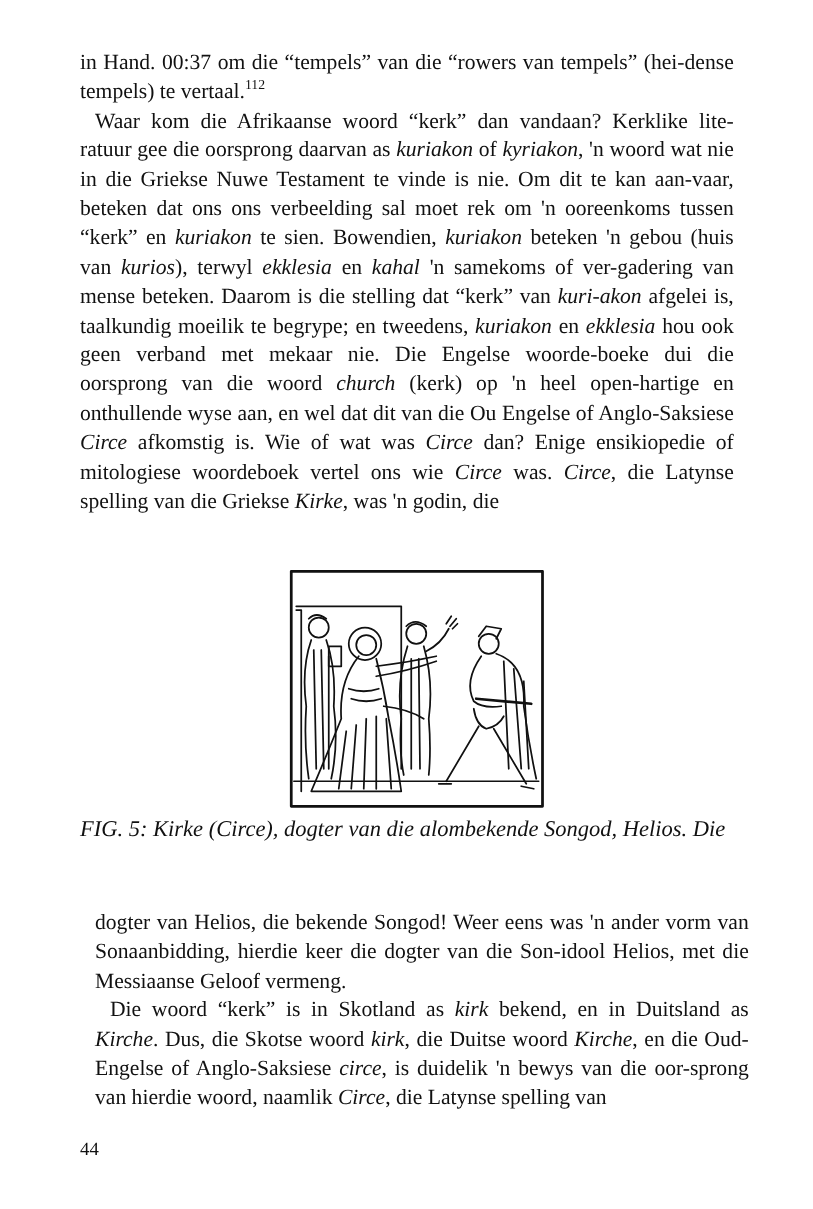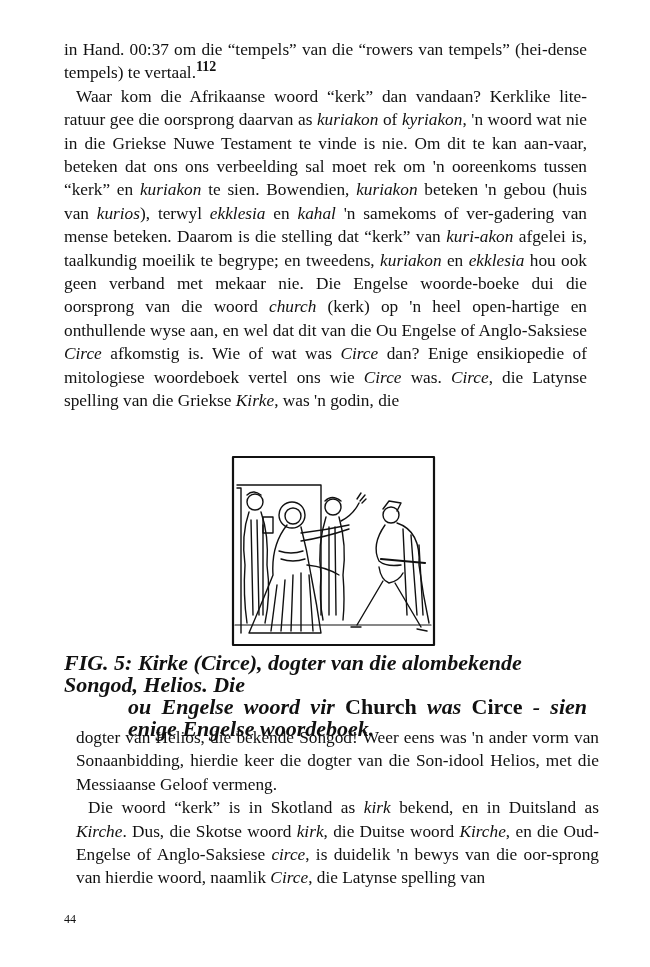--- a/index.html
+++ b/index.html
@@ -5,28 +5,28 @@
   html, body { margin: 0; padding: 0; background: #ffffff; }
   body { width: 650px; height: 967px; position: relative; overflow: hidden;
          font-family: "Liberation Serif", serif; color: #111; }
   .page { position: absolute; left: 64px; top: 0; width: 523px; }
   .text { font-size: 17.3px; line-height: 23.4px; text-align: justify; margin: 0; }
   .p1 { position: absolute; top: 38px; left: 0; width: 523px; }
   .p3 { position: absolute; top: 726px; left: 12px; width: 523px; }
   .indent { text-indent: 12px; }
   .text p { margin: 0; }
   i, .it { }
-  sup { font-size: 14px; vertical-align: 7px; line-height: 0; font-weight: bold; }
+  sup { font-size: 11px; vertical-align: 7px; line-height: 0; }
   .figure { position: absolute; left: 167px; top: 455px; width: 205px; height: 192px; }
   .figure svg { width: 100%; height: 100%; display: block; }
-  .caption { position: absolute; top: 652px; left: 0; width: 523px; font-size: 22px; line-height: 22px; font-style: italic; font-weight: bold; }
+  .caption { position: absolute; top: 652px; left: 0; width: 523px; font-size: 18px; line-height: 22px; font-style: italic; }
   .caption .line1 { display: block; }
   .caption .cont { display: block; padding-left: 64px; text-align: justify; }
   .caption .roman { font-style: normal; }
-  .pagenum { position: absolute; top: 912px; left: 0; font-size: 12px; }
+  .pagenum { position: absolute; top: 912px; left: 0; font-size: 15px; }
 </style>
 </head>
 <body>
 
 <div class="page">
 
   <div class="text p1">
     <p><span>in Hand. 00:37 om die “tempels” van die “rowers van tempels” (hei-dense tempels) te vertaal.</span><sup>112</sup></p>
     <p class="indent"><span>Waar kom die Afrikaanse woord “kerk” dan vandaan? Kerklike lite-ratuur gee die oorsprong daarvan as </span><i>kuriakon</i><span> of </span><i>kyriakon</i><span>, 'n woord wat nie in die Griekse Nuwe Testament te vinde is nie. Om dit te kan aan-vaar, beteken dat ons ons verbeelding sal moet rek om 'n ooreenkoms tussen “kerk” en </span><i>kuriakon</i><span> te sien. Bowendien, </span><i>kuriakon</i><span> beteken 'n gebou (huis van </span><i>kurios</i><span>), terwyl </span><i>ekklesia</i><span> en </span><i>kahal</i><span> 'n samekoms of ver-gadering van mense beteken. Daarom is die stelling dat “kerk” van </span><i>kuri-akon</i><span> afgelei is, taalkundig moeilik te begrype; en tweedens, </span><i>kuriakon</i><span> en </span><i>ekklesia</i><span> hou ook geen verband met mekaar nie. Die Engelse woorde-boeke dui die oorsprong van die woord </span><i>church</i><span> (kerk) op 'n heel open-hartige en onthullende wyse aan, en wel dat dit van die Ou Engelse of Anglo-Saksiese </span><i>Circe</i><span> afkomstig is. Wie of wat was </span><i>Circe</i><span> dan? Enige ensikiopedie of mitologiese woordeboek vertel ons wie </span><i>Circe</i><span> was. </span><i>Circe</i><span>, die Latynse spelling van die Griekse </span><i>Kirke</i><span>, was 'n godin, die</span></p>
   </div>
@@ -80,21 +80,20 @@
         <path d="M150 104 L194 108" stroke-width="2.2"></path>
         <path d="M148 112 Q150 125 158 128 Q168 126 172 118"></path>
         <path d="M152 126 L126 170 M164 128 L190 172"></path>
         <path d="M120 172 L130 172 M186 174 L196 176"></path>
       </g>
     </svg>
   </div>
 
   <div class="caption">
     <span class="line1"><span>FIG. 5: </span><span>Kirke (Circe), dogter van die alombekende Songod, Helios. Die</span></span>
-    <span class="cont"><span>ou Engelse woord vir </span><span class="roman">Church</span><span> was </span><span class="roman">Circe</span><span> - sien enige Engelse woordeboek.</span></span>
   </div>
 
   <div class="text p3">
     <p>dogter van Helios, die bekende Songod! Weer eens was 'n ander vorm van Sonaanbidding, hierdie keer die dogter van die Son-idool Helios, met die Messiaanse Geloof vermeng.</p>
     <p class="indent"><span>Die woord “kerk” is in Skotland as </span><i>kirk</i><span> bekend, en in Duitsland as </span><i>Kirche</i><span>. Dus, die Skotse woord </span><i>kirk</i><span>, die Duitse woord </span><i>Kirche</i><span>, en die Oud-Engelse of Anglo-Saksiese </span><i>circe</i><span>, is duidelik 'n bewys van die oor-sprong van hierdie woord, naamlik </span><i>Circe</i><span>, die Latynse spelling van</span></p>
   </div>
 
   <div class="pagenum">44</div>
 </div>
 

